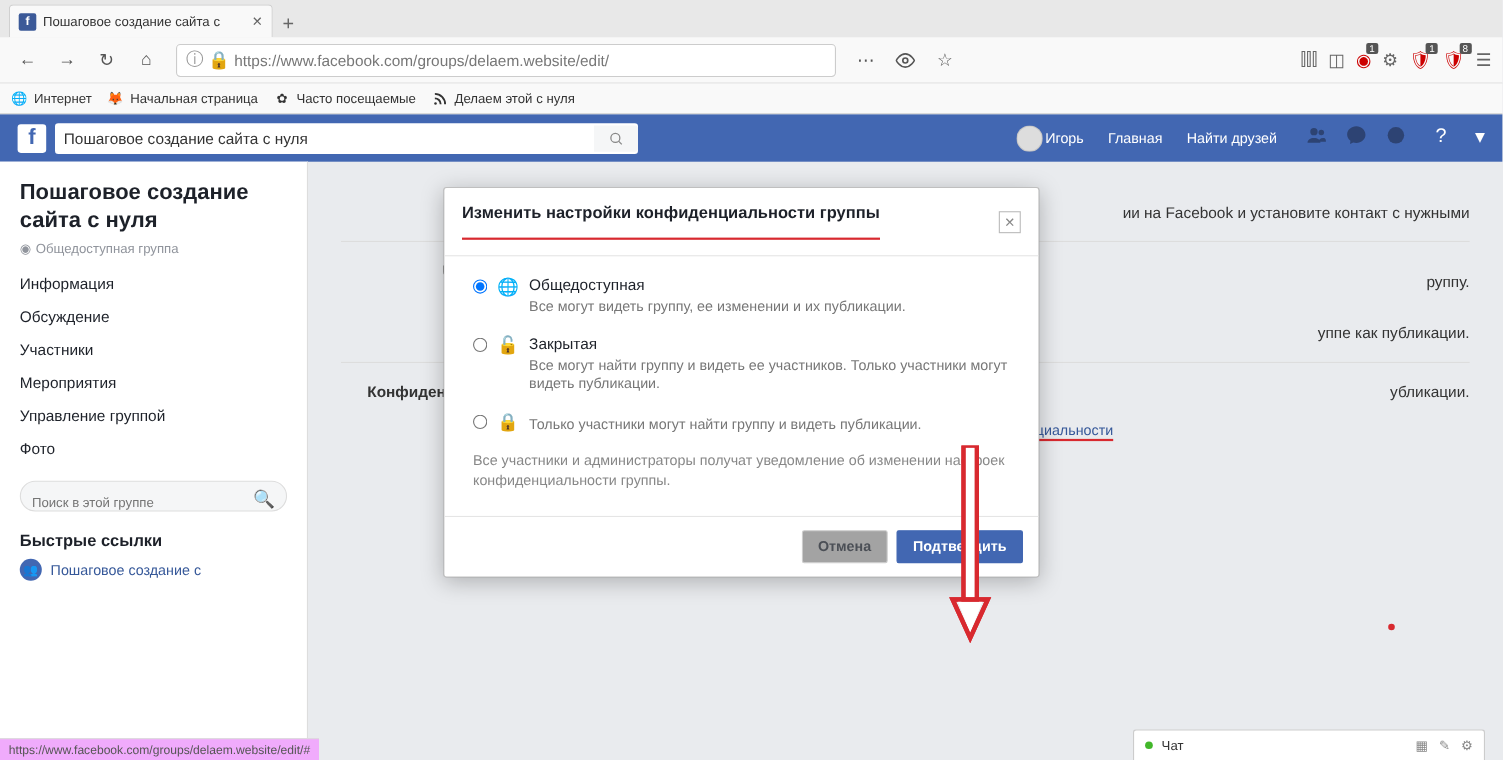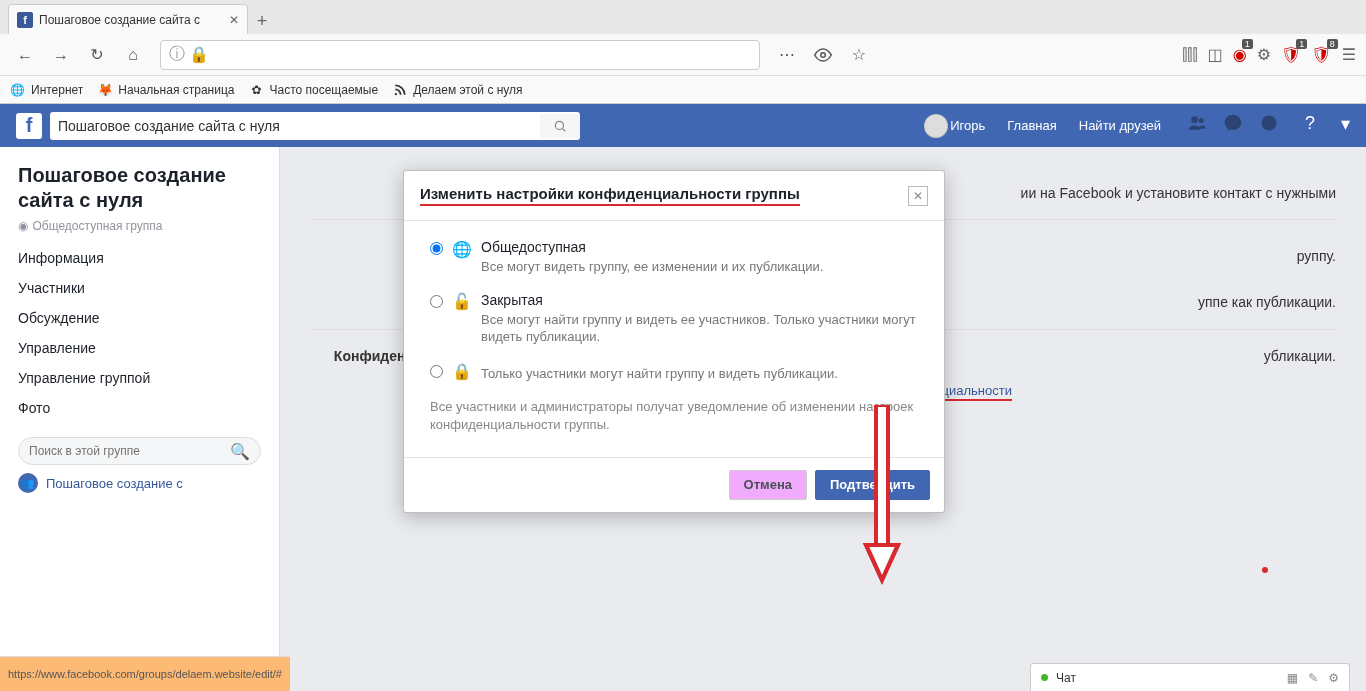--- a/index.html
+++ b/index.html
@@ -36,55 +36,55 @@
 .fb-icons{display:flex;gap:16px;margin-left:14px;color:#2d4373}
 .fb-icons .ic{cursor:pointer;font-size:18px}
 .fb-icons .help{margin-left:10px;color:#fff;font-size:18px}
 
 .content{display:flex;height:calc(691px - 34px - 42px - 28px - 43px);position:relative}
 .sidebar{width:280px;background:#fff;padding:16px 18px;border-right:1px solid #ddd}
 .group-title{font-size:20px;font-weight:bold;color:#1d2129;line-height:1.25;margin-bottom:6px}
 .group-type{font-size:12px;color:#90949c;display:flex;align-items:center;gap:4px;margin-bottom:10px}
 .side-links{list-style:none}
 .side-links li{padding:7px 0;font-size:14px;color:#1d2129;cursor:pointer}
-.side-search{margin-top:14px;height:28px;border:1px solid #ddd;border-radius:14px;display:flex;align-items:center;padding:12px 10px;background:#f5f6f7}
+.side-search{margin-top:14px;height:28px;border:1px solid #ddd;border-radius:14px;display:flex;align-items:flex-end;padding:0 10px;background:#f5f6f7}
 .side-search input{border:none;background:transparent;flex:1;font-size:12px;outline:none}
 .side-search .sicon{color:#888}
 .quick-title{margin-top:18px;font-size:15px;font-weight:bold;color:#1d2129}
 .quick-item{display:flex;align-items:center;gap:8px;margin-top:8px;font-size:13px;color:#365899}
 .quick-icon{width:20px;height:20px;background:#4267b2;border-radius:50%;color:#fff;display:flex;align-items:center;justify-content:center;font-size:11px}
 
 .main{flex:1;padding:20px 30px;font-size:14px;color:#1d2129;overflow:hidden;position:relative}
 .setting-row{display:flex;padding:18px 0;border-bottom:1px solid #ddd}
 .setting-label{width:160px;font-weight:bold;text-align:right;padding-right:16px;color:#333}
 .setting-body{flex:1;color:#333}
 .setting-note{color:#777;font-size:13px;margin-top:4px}
 .change-link{color:#365899;cursor:pointer;font-size:13px;border-bottom:2px solid #d8292f;padding-bottom:1px}
 .learn-link{color:#365899;cursor:pointer}
 
 .modal{position:absolute;left:403px;top:170px;width:542px;background:#fff;border:1px solid rgba(0,0,0,0.25);border-radius:3px;box-shadow:0 4px 20px rgba(0,0,0,0.25);z-index:10}
 .modal-header{padding:14px 16px;border-bottom:1px solid #e5e5e5;display:flex;align-items:center}
-.modal-title{font-size:15px;font-weight:bold;color:#1d2129;border-bottom:2px solid #d8292f;padding-bottom:2px}
+.modal-title{font-size:15px;font-weight:bold;color:#1d2129;border-bottom:2px solid #d8292f;padding-bottom:14px}
 .modal-close{margin-left:auto;width:20px;height:20px;border:1px solid #bbb;display:flex;align-items:center;justify-content:center;color:#888;font-size:12px;cursor:pointer}
 .modal-body{padding:18px 26px 10px}
 .opt{display:flex;align-items:flex-start;gap:10px;margin-bottom:16px}
 .opt input[type=radio]{margin-top:3px}
 .opt-icon{width:18px;height:18px;color:#888;display:flex;align-items:center;justify-content:center;margin-top:1px}
 .opt-text .ot{font-weight:normal;font-size:14px;color:#1d2129}
 .opt-text .od{font-size:13px;color:#777;margin-top:3px;line-height:1.35}
 .notice{font-size:13px;color:#888;margin:6px 0 12px;line-height:1.4}
 .modal-footer{padding:12px 14px;border-top:1px solid #e5e5e5;display:flex;justify-content:flex-end;gap:8px}
 .btn{height:30px;padding:0 14px;border-radius:2px;font-size:13px;font-weight:bold;cursor:pointer;border:1px solid}
-.btn-cancel{background:#f0abfc;border-color:#ccc;color:#4b4f56}
+.btn-cancel{background:#a3a3a3;border-color:#ccc;color:#4b4f56}
 .btn-confirm{background:#4267b2;border-color:#4267b2;color:#fff}
 
 .arrow-anno{position:absolute;left:862px;top:405px;z-index:20;pointer-events:none}
 .dot-anno{position:absolute;left:982px;top:420px;width:6px;height:6px;background:#d8292f;border-radius:50%;z-index:5}
 
-.status-bar{position:absolute;left:0;bottom:0;height:35px;background:#fdba74;border-top:1px solid #ddd;font-size:11px;color:#555;padding:2px 8px;display:flex;align-items:center}
+.status-bar{position:absolute;left:0;bottom:0;height:20px;background:#f0abfc;border-top:1px solid #ddd;font-size:11px;color:#555;padding:2px 8px;display:flex;align-items:center}
 .chat-bar{position:absolute;right:16px;bottom:0;height:28px;width:320px;background:#fff;border:1px solid #ccc;border-bottom:none;border-radius:3px 3px 0 0;display:flex;align-items:center;padding:0 10px;font-size:12px;color:#333;gap:8px}
 .chat-dot{width:7px;height:7px;background:#42b72a;border-radius:50%}
 .chat-icons{margin-left:auto;display:flex;gap:10px;color:#888}
 </style>
 </head>
 <body>
 
 <div class="browser-chrome">
   <div class="tab-strip">
     <div class="tab">
@@ -95,20 +95,21 @@
     <div class="new-tab">+</div>
   </div>
   <div class="nav-bar">
     <div class="nav-btn">←</div>
     <div class="nav-btn">→</div>
     <div class="nav-btn">↻</div>
     <div class="nav-btn">⌂</div>
     <div class="url-bar">
       <span class="info">ⓘ</span>
       <span class="lock">🔒</span>
+      <input value="https://www.facebook.com/groups/delaem.website/edit/" style="">
     </div>
     <div class="nav-btn">⋯</div>
     <div class="nav-btn">
         <svg width="18" height="18" viewBox="0 0 24 24" fill="none" stroke="#555" stroke-width="2">
           <path d="M1 12s4-8 11-8 11 8 11 8-4 8-11 8-11-8-11-8z"></path>
           <circle cx="12" cy="12" r="3"></circle>
         </svg>
       </div>
     <div class="nav-btn">☆</div>
     <div class="toolbar-right">
@@ -185,30 +186,31 @@
 
 <div class="content">
   <div class="sidebar">
     <div class="group-title">Пошаговое создание сайта с нуля</div>
     <div class="group-type">
       <span>◉</span>
       <span>Общедоступная группа</span>
     </div>
     <ul class="side-links">
       <li>Информация</li>
+      <li>Обсуждение</li>
       <li>Участники</li>
-      <li>Обсуждение</li>
-      <li>Управление</li>
+      <li>Мероприятия</li>
       <li>Управление группой</li>
       <li>Фото</li>
     </ul>
     <div class="side-search">
       <input placeholder="Поиск в этой группе" style="">
       <span class="sicon">🔍</span>
     </div>
+    <div class="quick-title">Быстрые ссылки</div>
     <div class="quick-item">
       <span class="quick-icon">👥</span>
       <span>Пошаговое создание с</span>
     </div>
   </div>
 
   <div class="main">
     <div class="setting-row">
       <div class="setting-label">Прив</div>
       <div class="setting-body" style="text-align:right">ии на Facebook и установите контакт с нужными</div>

